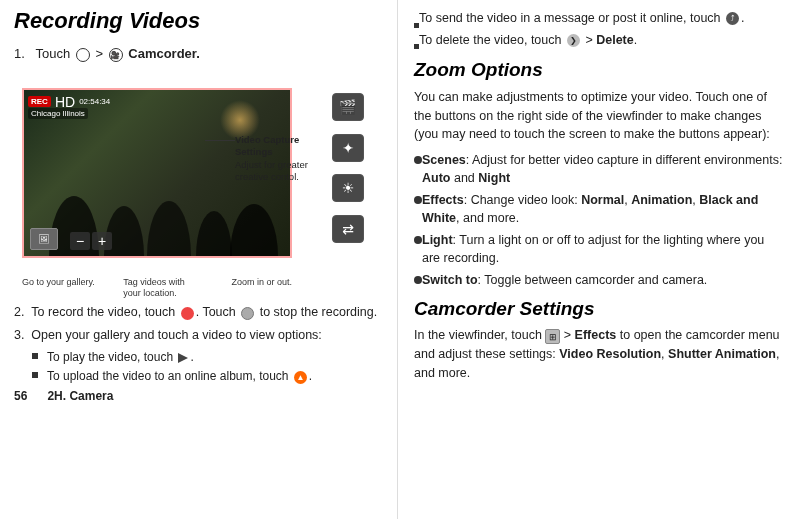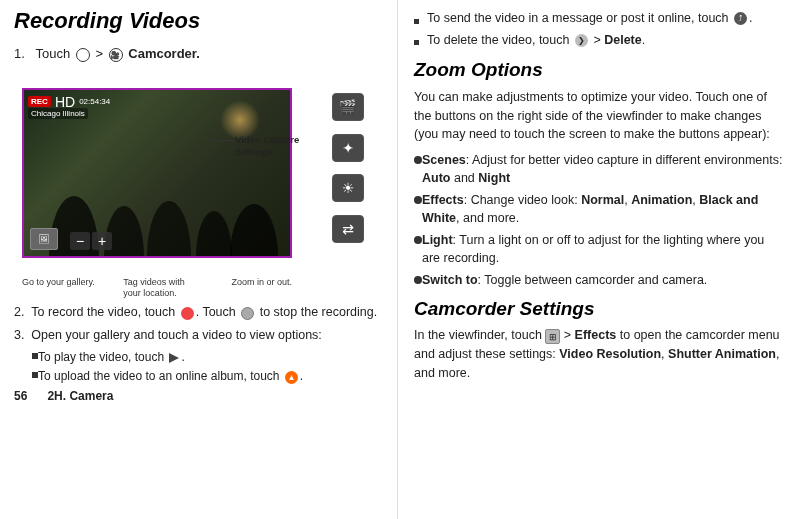--- a/index.html
+++ b/index.html
@@ -53,21 +53,21 @@
       margin: 6px 0 4px 8px;
     }
 
     .viewfinder {
       position: absolute;
       left: 0;
       top: 0;
       width: 270px;
       height: 170px;
       background: #2a3a2a;
-      border: 2px solid #a21caf;
+      border: 2px solid #fca5a5;
       overflow: hidden;
     }
 
     
     .scene-bg {
       width: 100%;
       height: 100%;
       background: linear-gradient(135deg, #1a2a1a 0%, #3a4a2a 30%, #2a3020 60%, #1a2010 100%);
       position: relative;
     }
@@ -192,21 +192,21 @@
       text-indent: -14px;
     }
 
     .bullet-sub {
       padding-left: 18px;
       font-size: 12px;
       color: #222;
       margin-bottom: 2px;
       line-height: 1.4;
       display: flex;
-      gap: 0;
+      gap: 9px;
     }
 
     .bullet-sq {
       display: inline-block;
       width: 6px;
       height: 6px;
       background: #333;
       margin-top: 4px;
       flex-shrink: 0;
     }
@@ -260,22 +260,22 @@
       font-weight: bold;
     }
 
     .kw-special {
       font-weight: bold;
       font-style: normal;
     }
 
     .send-line {
       display: flex;
-      align-items: center;
-      gap: 8px;
+      align-items: flex-end;
+      gap: 0;
       margin-bottom: 4px;
       font-size: 12.5px;
       color: #222;
       line-height: 1.4;
     }
 
     .sq-bullet {
       width: 5px;
       height: 5px;
       background: #333;
@@ -346,20 +346,21 @@
       <div class="side-btn">
         <div class="side-btn-icon">⇄</div>
         <span class="side-btn-label">Switch to</span>
       </div>
     </div>
 
     <div style="position:absolute;right:69px;top:46px;display:flex;align-items:flex-start;">
       <div style="width:30px;border-top:1px solid #333;margin-top:6px;"></div>
       <div style="font-size:9.5px;color:#222;line-height:1.3;max-width:78px;">
         <strong>Video Capture Settings</strong><br>
+        <span>Adjust for greater creative contol.</span>
       </div>
     </div>
   </div>
 
   <div class="caption-row">
     <span class="caption-item">Go to your gallery.</span>
     <span class="caption-item">Tag videos with your location.</span>
     <span class="caption-item">Zoom in or out.</span>
   </div>
 

